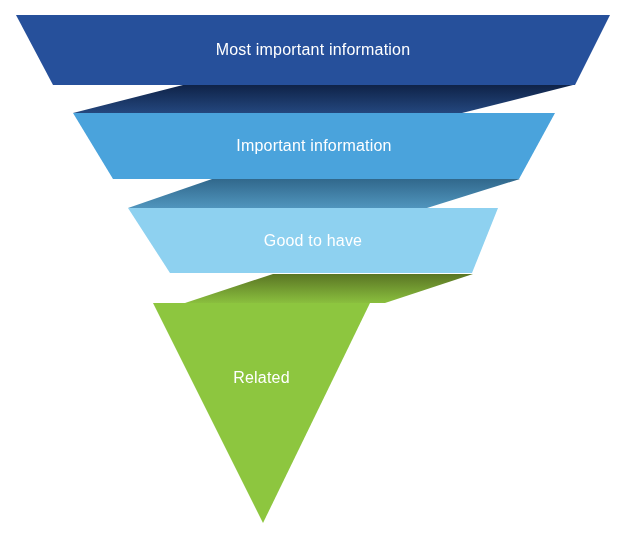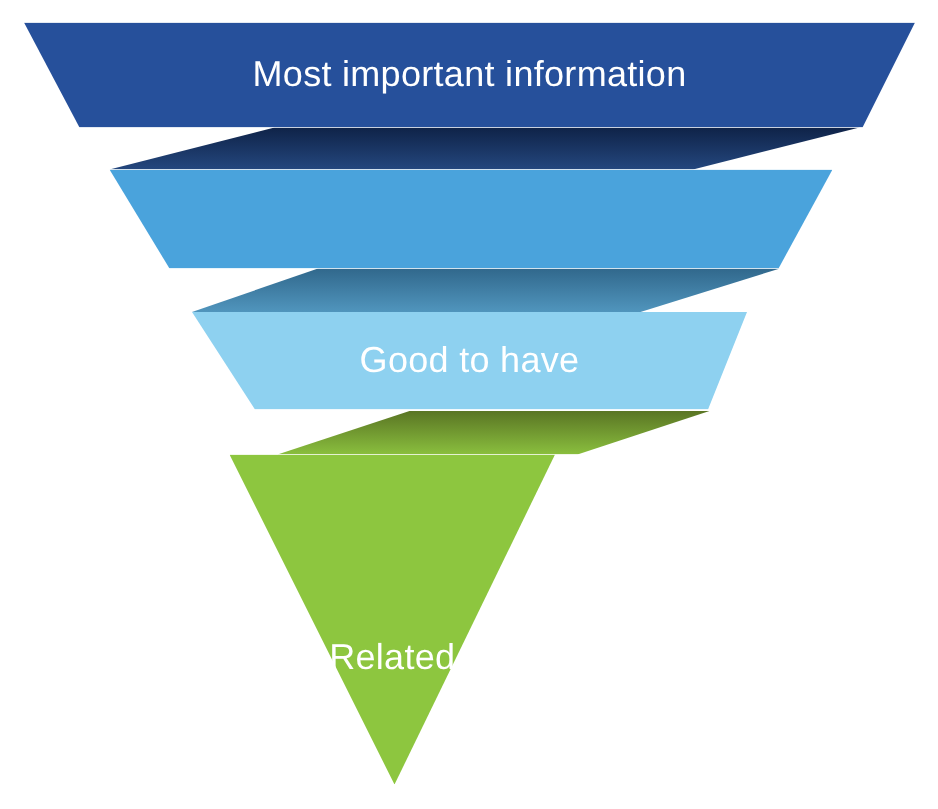--- a/index.html
+++ b/index.html
@@ -54,53 +54,53 @@
     clip-path: polygon(88px 0, 288px 0, 200px 29px, 0 29px);
   }
 
   
   .label {
     position: absolute;
     display: flex;
     align-items: center;
     justify-content: center;
     color: var(--text-color, #ffffff);
-    font-size: 24px;
+    font-size: 16px;
     font-weight: 400;
     letter-spacing: 0.2px;
     white-space: nowrap;
     pointer-events: none;
   }
   .label1 { left: 16px;  top: 15px;  width: 594px; height: 70px; }
   .label2 { left: 73px;  top: 113px; width: 482px; height: 66px; }
   .label3 { left: 128px; top: 208px; width: 370px; height: 65px; }
   .label4 {
     left: 153px; top: 303px; width: 217px; height: 150px;
     flex-direction: column;
     line-height: 28px;
     text-align: center;
-    justify-content: flex-end;
   }
 </style>
 </head>
 <body>
 
 <div class="stage">
 
   <div class="shape fold1"></div>
   <div class="shape fold2"></div>
   <div class="shape fold3"></div>
 
   <div class="shape layer1"></div>
   <div class="shape layer2"></div>
   <div class="shape layer3"></div>
   <div class="shape layer4"></div>
 
   <div class="label label1">Most important information</div>
 
+  <div class="label label2">Important information</div>
 
   <div class="label label3">Good to have</div>
 
   <div class="label label4">
     <div>Related</div>
   </div>
 
 </div>
 
 </body></html>

